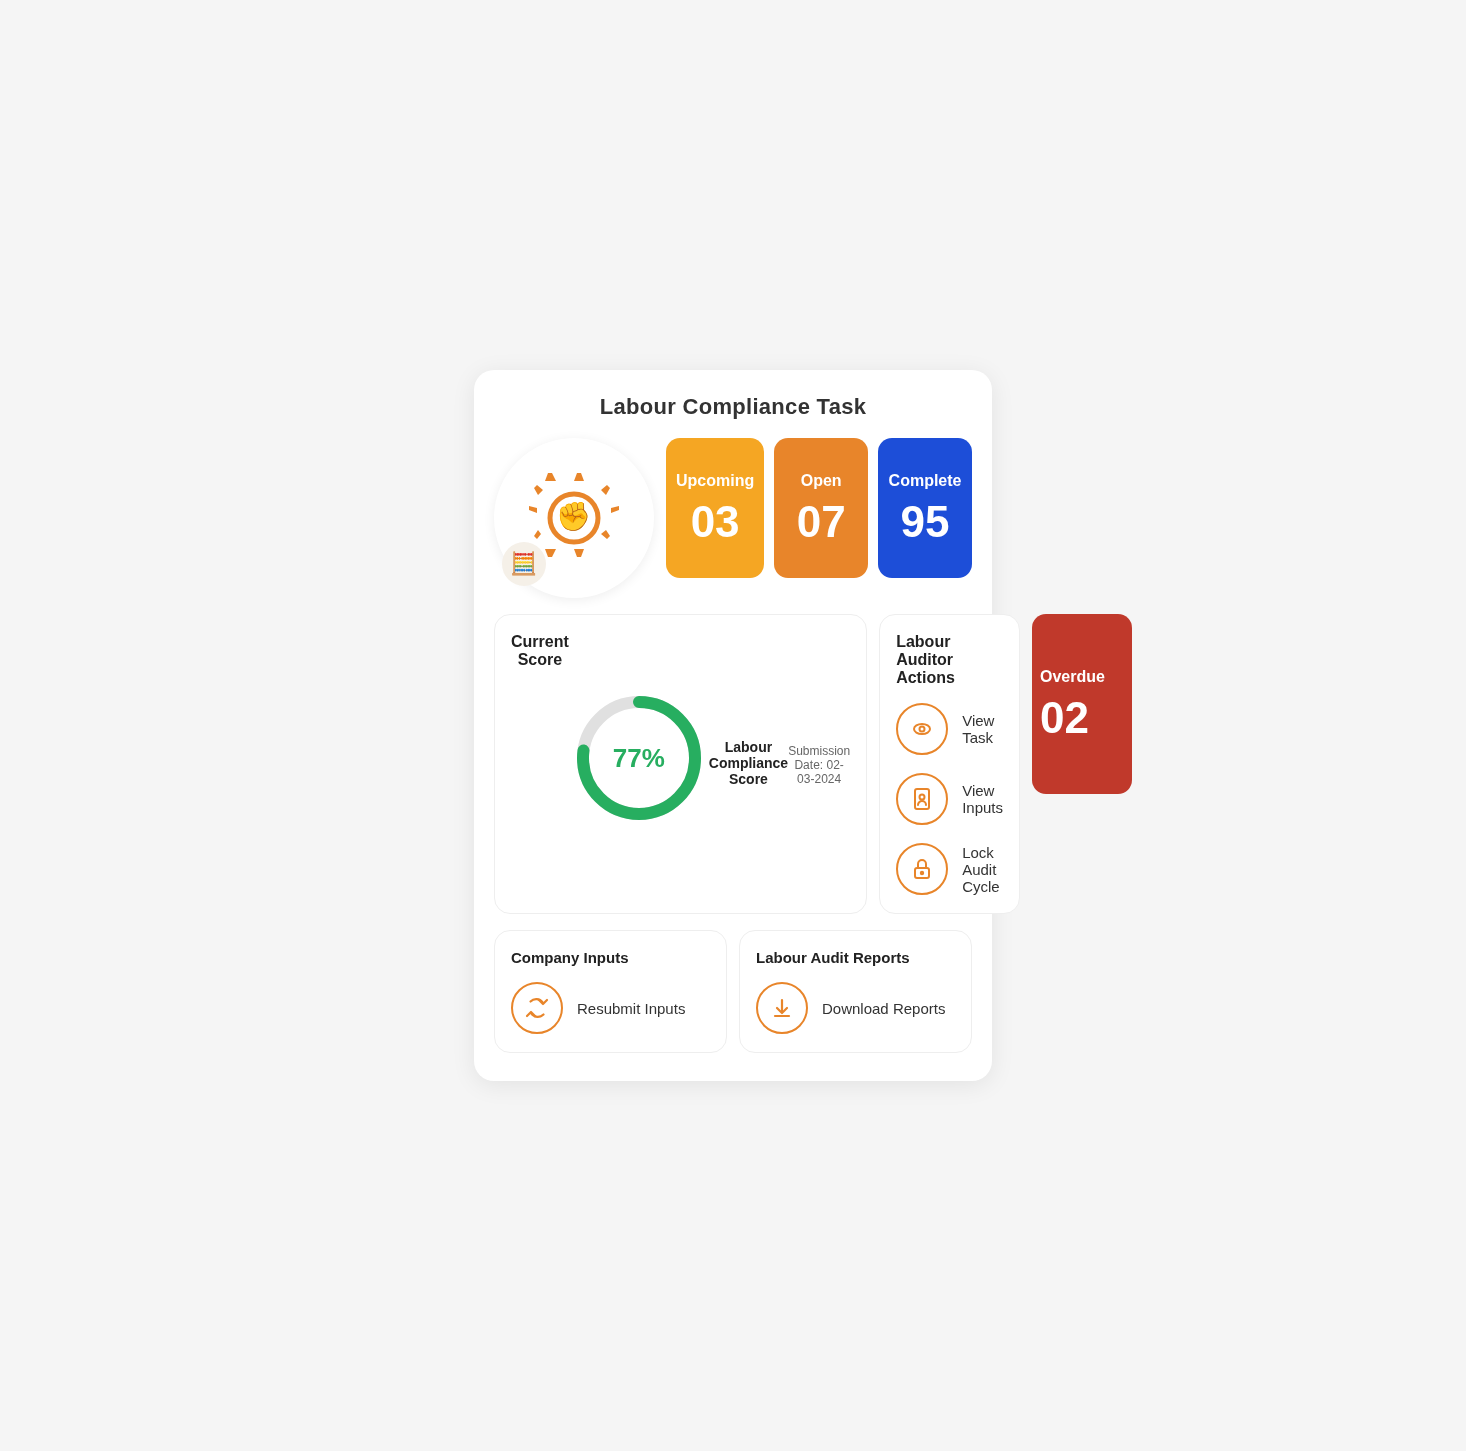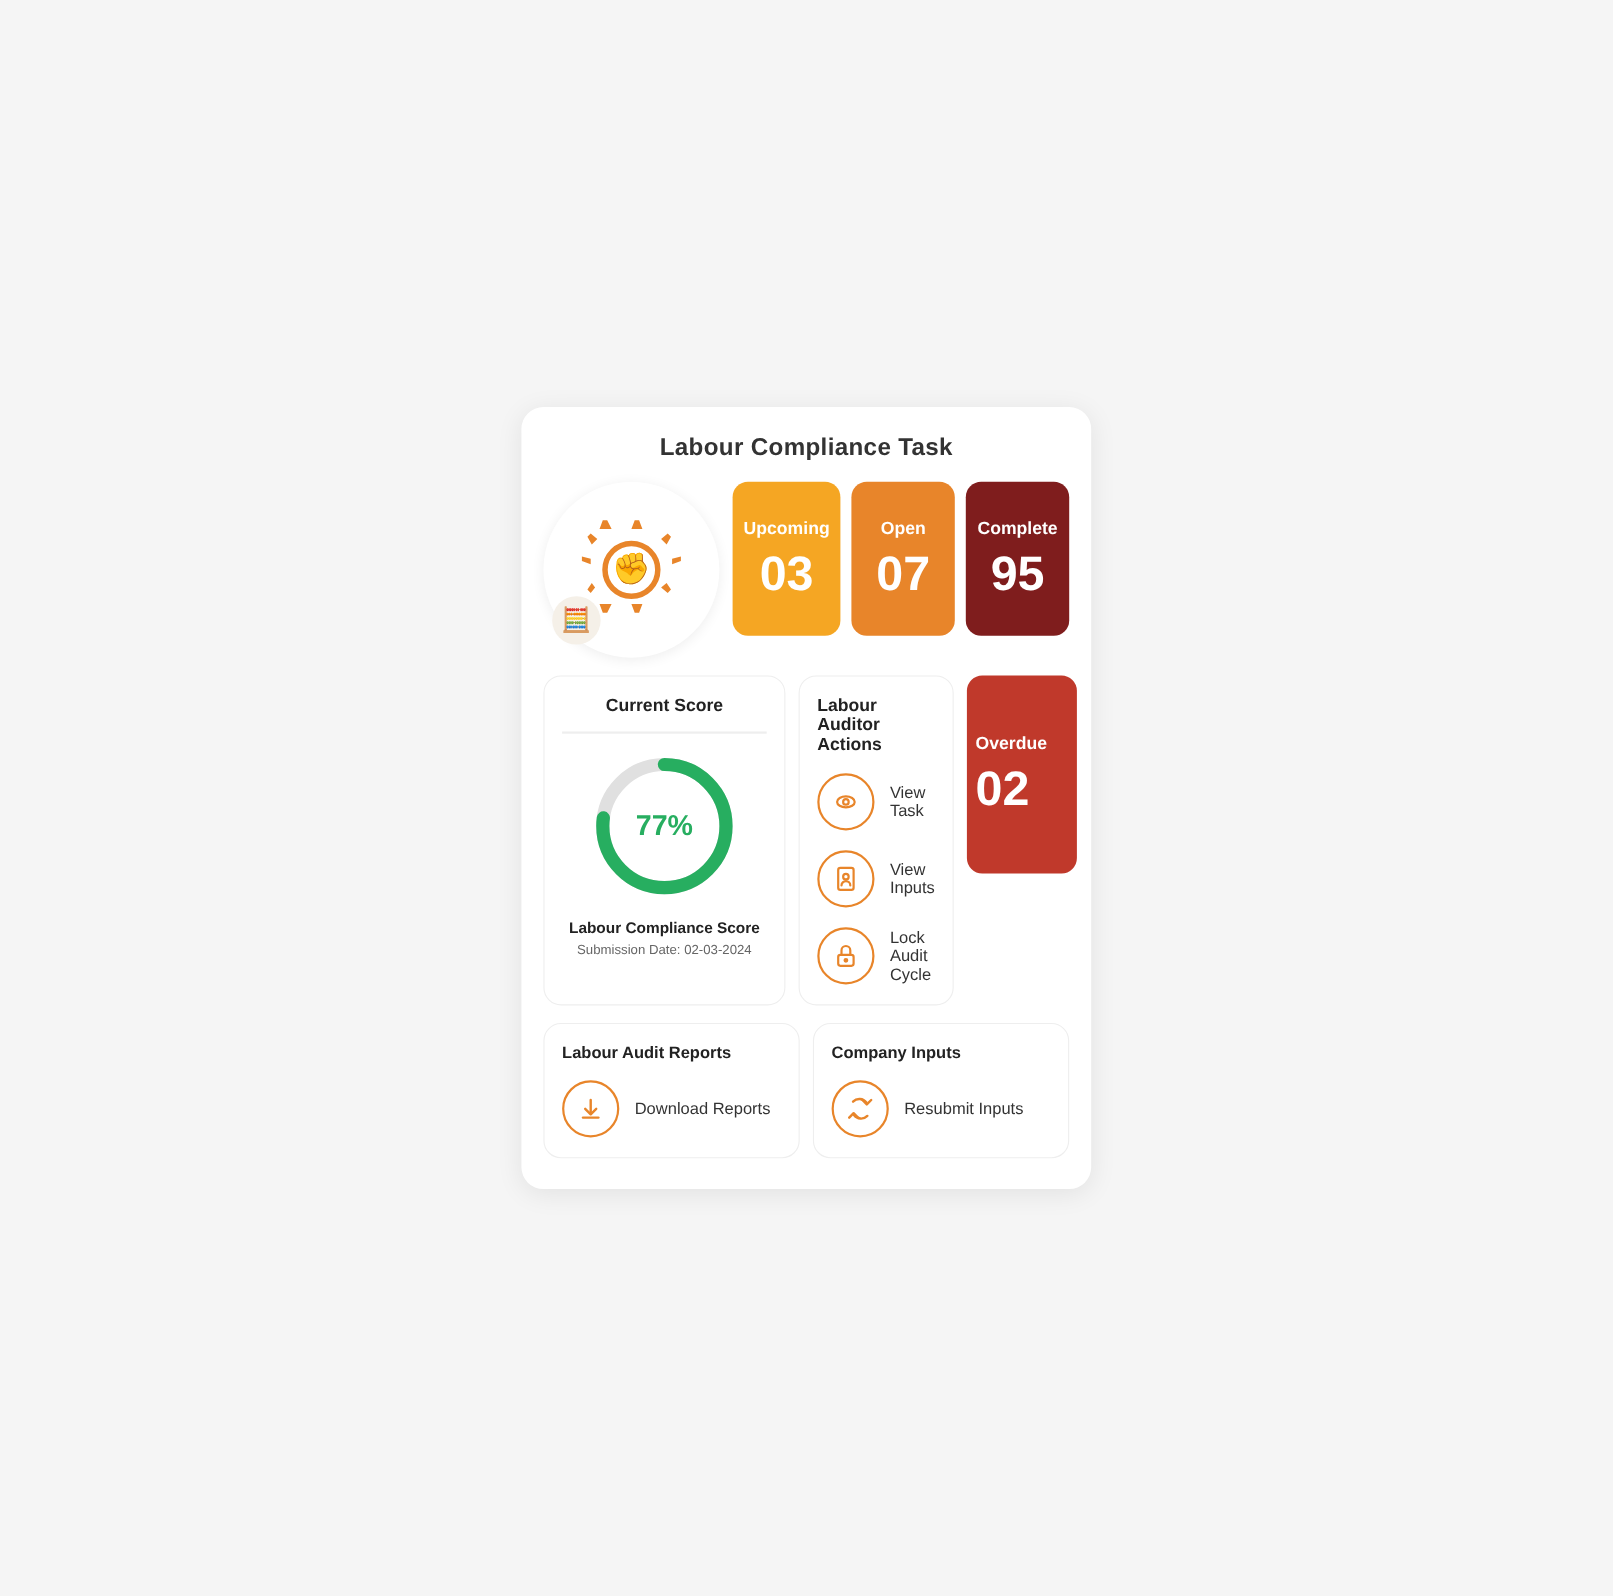--- a/index.html
+++ b/index.html
@@ -71,21 +71,21 @@
       display: flex;
       flex-direction: column;
       align-items: center;
       justify-content: center;
       padding: 18px 10px;
       color: #fff;
       min-height: 140px;
     }
     .task-card.upcoming { background: #F5A623; }
     .task-card.open { background: #E8852A; }
-    .task-card.complete { background: #7f1d1d; }
+    .task-card.complete { background: #1d4ed8; }
     .task-card .label {
       font-size: 16px;
       font-weight: 600;
       margin-bottom: 10px;
     }
     .task-card .count {
       font-size: 44px;
       font-weight: 800;
       line-height: 1;
     }
@@ -95,21 +95,21 @@
       gap: 12px;
       margin-bottom: 16px;
     }
     .score-card {
       flex: 0 0 220px;
       background: #fff;
       border-radius: 16px;
       border: 1.5px solid #eee;
       padding: 18px 16px 16px;
       display: flex;
-      flex-direction: column;
+      flex-direction: row;
       align-items: center;
     }
     .score-card-title {
       font-size: 16px;
       font-weight: 700;
       color: #222;
       margin-bottom: 14px;
       align-self: flex-start;
       width: 100%;
       text-align: center;
@@ -352,41 +352,41 @@
 
     <div class="overdue-card">
       <span class="label">Overdue</span>
       <span class="count">02</span>
     </div>
   </div>
 
   <div class="bottom-row">
 
     <div class="report-card">
-      <div class="report-card-title">Labour Audit Reports</div>
-      <div class="action-item">
-        <div class="action-icon-wrap">
-          <svg width="24" height="24" viewBox="0 0 24 24" fill="none" stroke="#E8852A" stroke-width="2.2" stroke-linecap="round" stroke-linejoin="round">
-            <line x1="12" y1="4" x2="12" y2="16"></line>
-            <polyline points="7,12 12,17 17,12"></polyline>
-            <line x1="5" y1="20" x2="19" y2="20"></line>
-          </svg>
-        </div>
-        <span class="action-label">Download Reports</span>
-      </div>
-    </div>
-
-    <div class="report-card">
       <div class="report-card-title">Company Inputs</div>
       <div class="action-item">
         <div class="action-icon-wrap">
           <svg width="24" height="24" viewBox="0 0 24 24" fill="none" stroke="#E8852A" stroke-width="2.2" stroke-linecap="round" stroke-linejoin="round">
             <path d="M17.65 6.35A8 8 0 0 0 5.5 5.5"></path>
             <path d="M6.35 17.65A8 8 0 0 0 18.5 18.5"></path>
             <polyline points="22,4 18,8 14,4"></polyline>
             <polyline points="2,20 6,16 10,20"></polyline>
           </svg>
         </div>
         <span class="action-label">Resubmit Inputs</span>
       </div>
     </div>
+
+    <div class="report-card">
+      <div class="report-card-title">Labour Audit Reports</div>
+      <div class="action-item">
+        <div class="action-icon-wrap">
+          <svg width="24" height="24" viewBox="0 0 24 24" fill="none" stroke="#E8852A" stroke-width="2.2" stroke-linecap="round" stroke-linejoin="round">
+            <line x1="12" y1="4" x2="12" y2="16"></line>
+            <polyline points="7,12 12,17 17,12"></polyline>
+            <line x1="5" y1="20" x2="19" y2="20"></line>
+          </svg>
+        </div>
+        <span class="action-label">Download Reports</span>
+      </div>
+    </div>
   </div>
 </div>
 
 </body></html>

